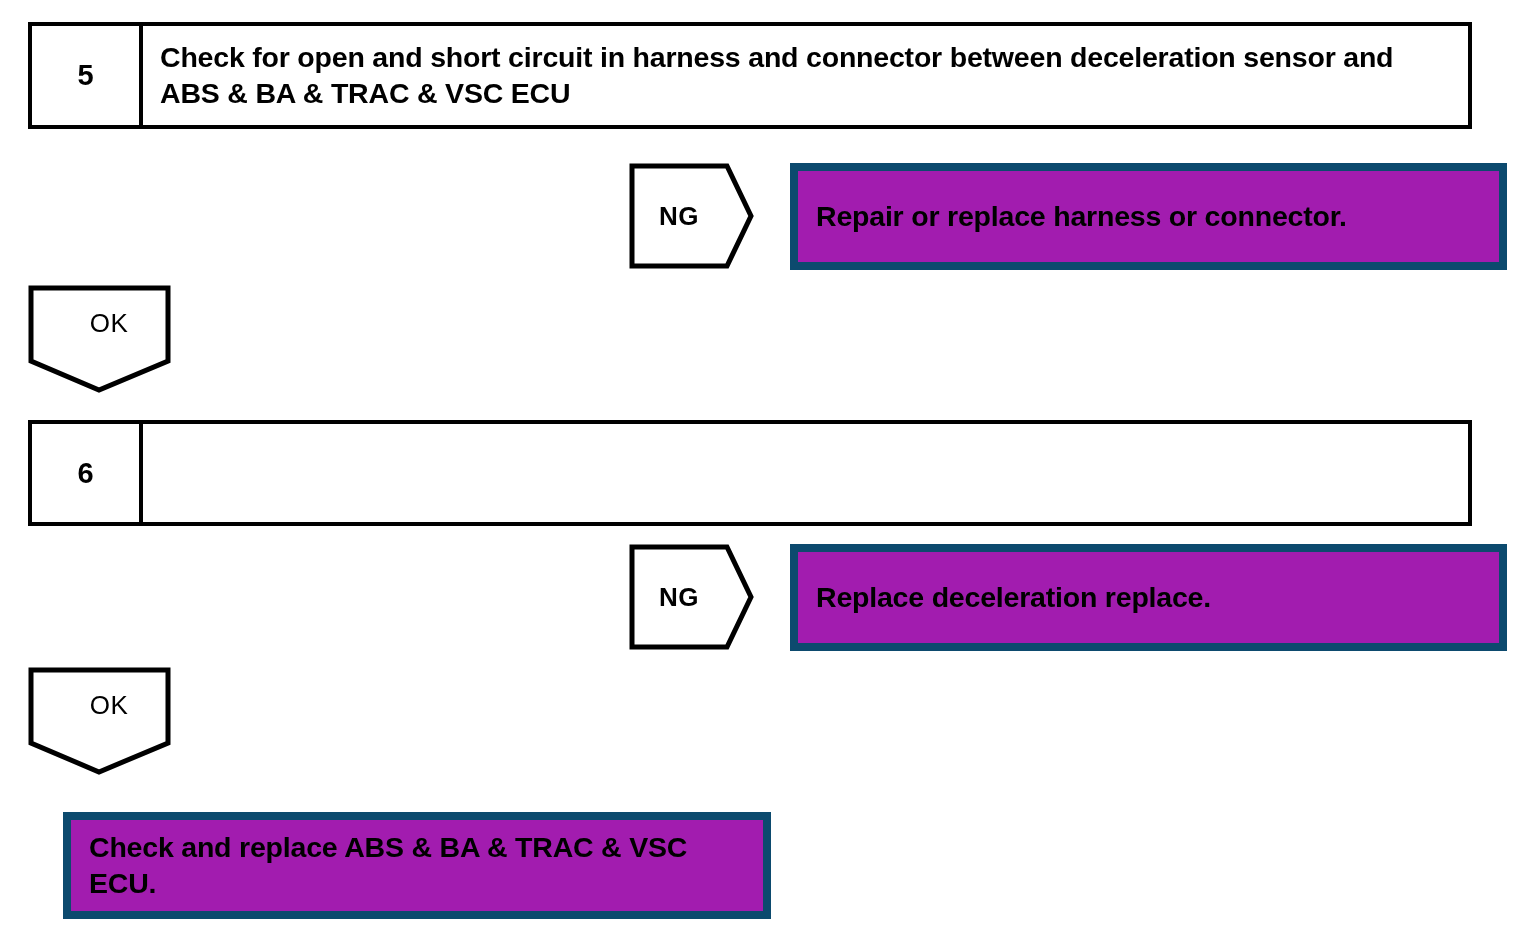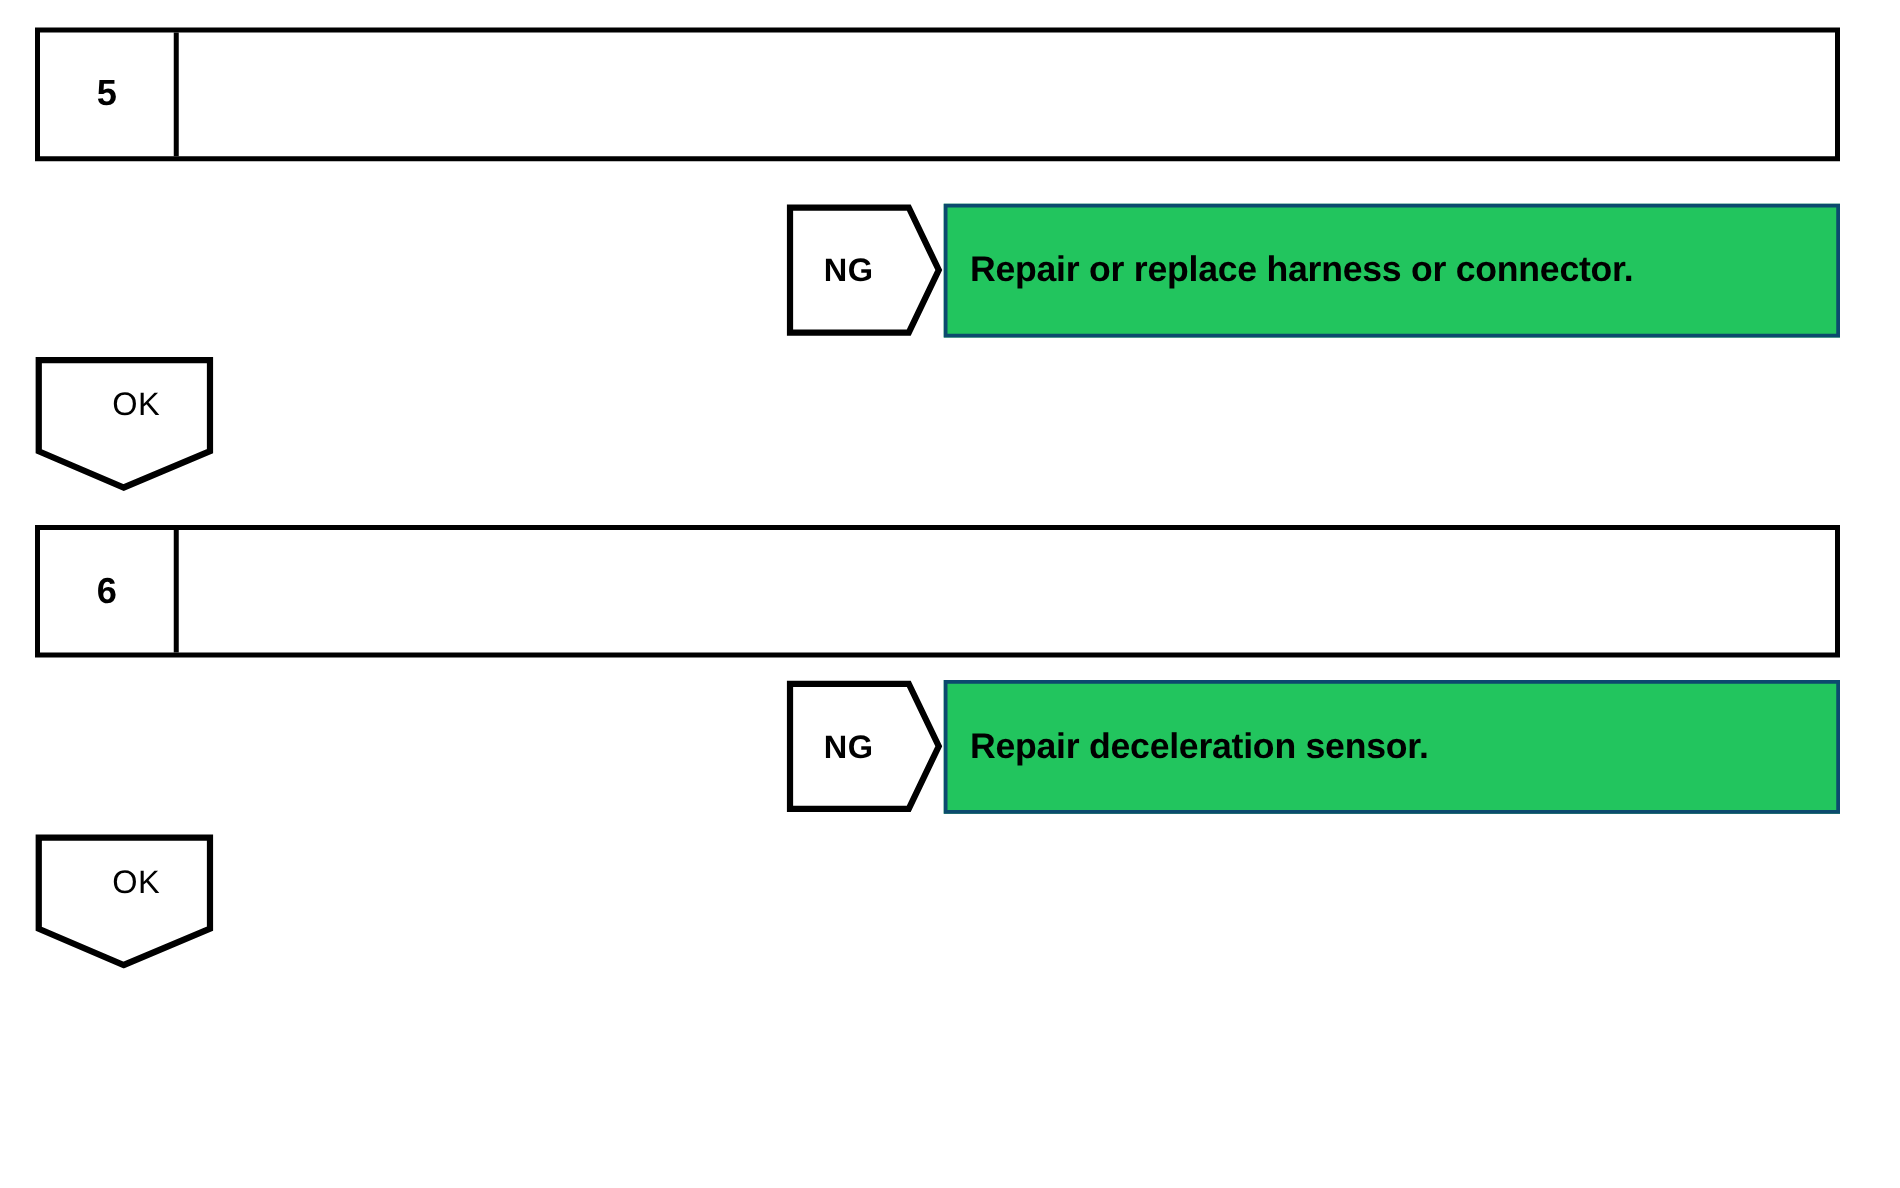--- a/index.html
+++ b/index.html
@@ -55,30 +55,31 @@
     font-size: 28.5px;
     font-weight: bold;
     line-height: 1.23;
     letter-spacing: -0.2px;
   }
 
   
   .result-box {
     position: absolute;
     box-sizing: border-box;
-    border: 3px solid #0c4a6e;
-    background: #22c55e;
+    border: 8px solid #0c4a6e;
+    background: #a21caf;
     display: flex;
     align-items: center;
     font-size: 28.5px;
     font-weight: bold;
     line-height: 1.23;
     letter-spacing: -0.2px;
     padding-left: 18px;
     padding-right: 10px;
+    margin-left: 35px;
   }
 
   
   .ng-shape {
     position: absolute;
     width: 106px;
     height: 106px;
   }
   .ng-shape svg {
     display: block;
@@ -124,20 +125,21 @@
     letter-spacing: 0.5px;
   }
 </style>
 </head>
 <body>
 
 <div id="canvas">
 
   <div class="step-box" style="left:28px; top:22px; width:1444px; height:107px;">
     <div class="step-num">5</div>
+    <div class="step-text">Check for open and short circuit in harness and connector between deceleration sensor and ABS &amp; BA &amp; TRAC &amp; VSC ECU</div>
   </div>
 
   <div class="ng-shape" style="left:629px; top:163px;">
     <svg viewBox="0 0 125 106" preserveAspectRatio="none">
       <polygon points="3,3 98,3 122,53 98,103 3,103" fill="#ffffff" stroke="#000000" stroke-width="5" stroke-linejoin="miter"></polygon>
     </svg>
     <div class="ng-label">NG</div>
   </div>
 
   <div class="result-box" style="left:755px; top:163px; width:717px; height:107px;">
@@ -156,24 +158,27 @@
   </div>
 
   <div class="ng-shape" style="left:629px; top:544px;">
     <svg viewBox="0 0 125 106" preserveAspectRatio="none">
       <polygon points="3,3 98,3 122,53 98,103 3,103" fill="#ffffff" stroke="#000000" stroke-width="5" stroke-linejoin="miter"></polygon>
     </svg>
     <div class="ng-label">NG</div>
   </div>
 
   <div class="result-box" style="left:755px; top:544px; width:717px; height:107px;">
-    <span>Repair deceleration sensor.</span>
+    <span>Replace deceleration replace.</span>
   </div>
 
   <div class="ok-shape" style="left:28px; top:667px;">
     <svg viewBox="0 0 143 108" preserveAspectRatio="none">
       <polygon points="3,3 140,3 140,76 71,105 3,76" fill="#ffffff" stroke="#000000" stroke-width="5" stroke-linejoin="miter"></polygon>
     </svg>
     <div class="ok-label">OK</div>
   </div>
 
+  <div class="result-box" style="left:28px; top:812px; width:708px; height:107px;">
+    <span>Check and replace ABS &amp; BA &amp; TRAC &amp; VSC ECU.</span>
+  </div>
 
 </div>
 
 </body></html>

